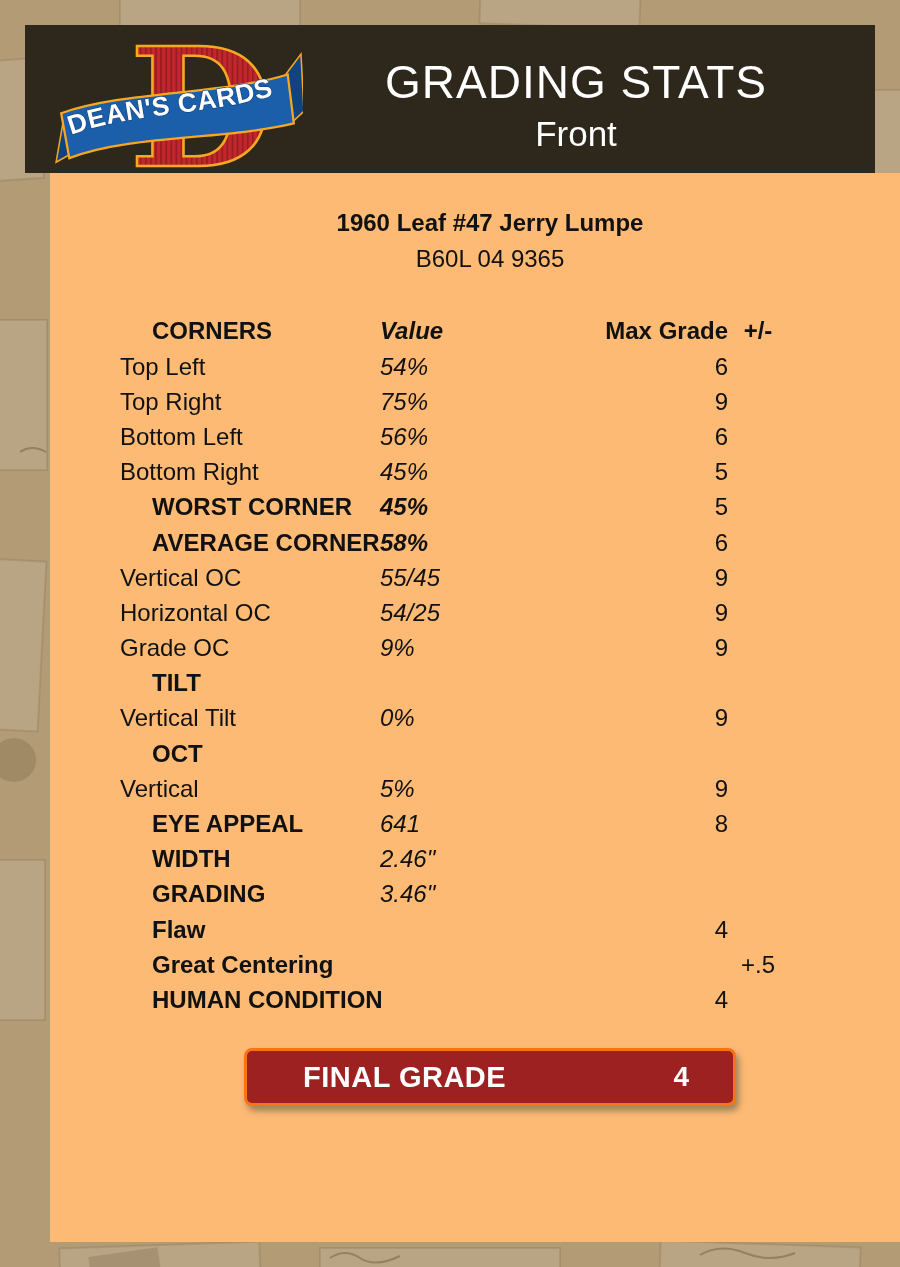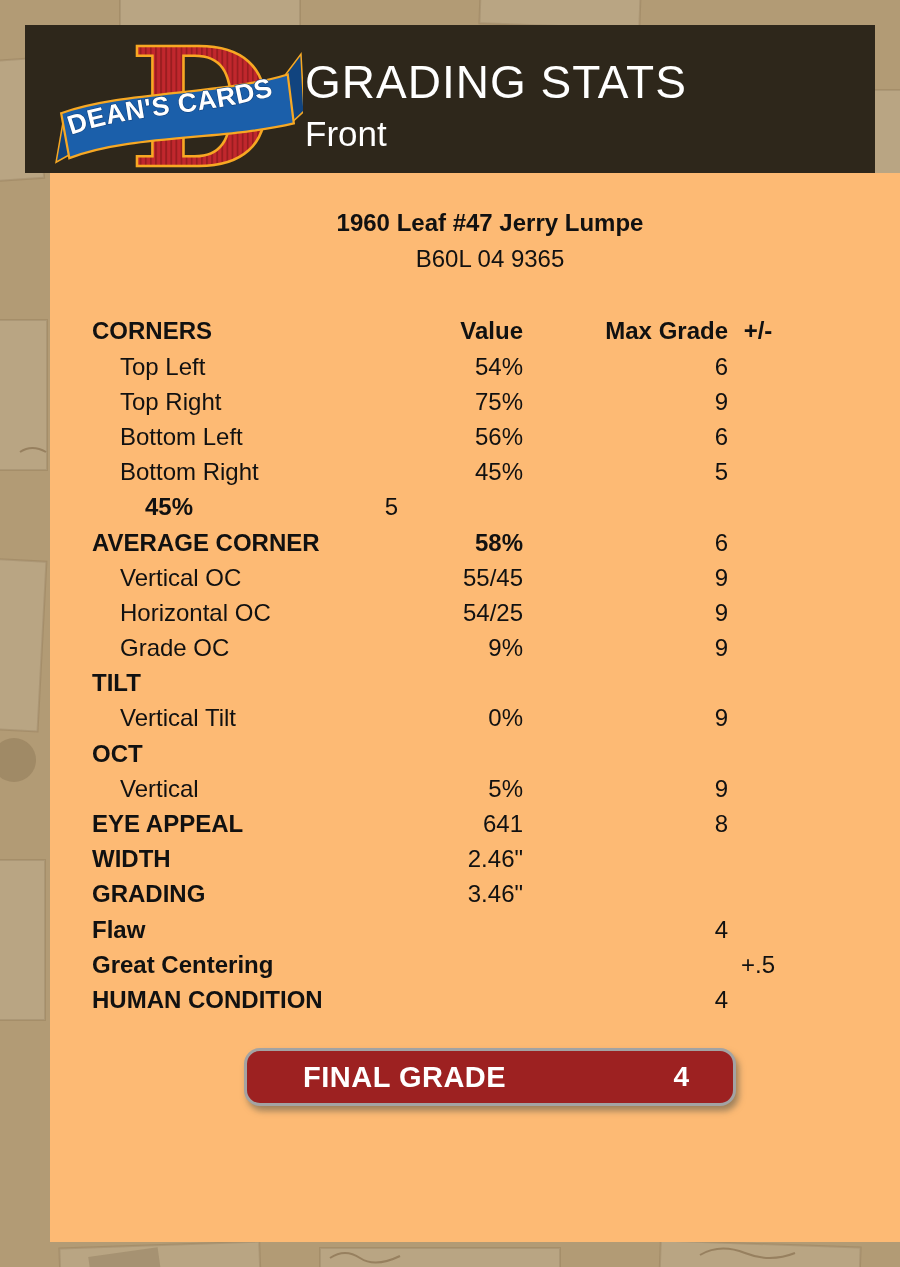--- a/index.html
+++ b/index.html
@@ -14,53 +14,53 @@
   
   .collage{position:absolute;inset:0;pointer-events:none;}
 
   .header{
     position:absolute;left:25px;top:25px;width:850px;height:148px;
     background:#2e271b;
   }
   .logo{position:absolute;left:28px;top:6px;width:250px;height:140px;}
   .header-titles{
     position:absolute;left:280px;top:0;width:542px;height:148px;
-    display:flex;flex-direction:column;align-items:flex-start;justify-content:center;
+    display:flex;flex-direction:column;align-items:center;justify-content:center;
     padding-top:14px;box-sizing:border-box;color:#fff;
   }
   .grading-stats{font-size:46px;letter-spacing:1px;line-height:1.05;}
   .front-label{font-size:35px;margin-top:8px;}
 
   .panel{
     position:absolute;left:50px;top:173px;width:880px;height:1069px;
     background:#fdba74;
   }
   .content{padding-top:36px;}
   .card-title{text-align:center;font-size:24px;font-weight:bold;line-height:1.2;}
   .card-id{text-align:center;font-size:24px;margin-top:7px;}
 
   .stats-table{margin-top:41px;}
   .row{display:flex;align-items:center;height:35.2px;font-size:24px;white-space:nowrap;}
   .row.gap{margin-top:16px;}
-  .c-label{width:330px;padding-left:42px;box-sizing:border-box;}
+  .c-label{width:330px;padding-left:102px;box-sizing:border-box;}
   .row.indent .c-label{padding-left:70px;}
-  .c-value{width:143px;text-align:right;}
+  .c-value{width:143px;font-style:italic;}
   .c-grade{width:205px;text-align:right;}
   .c-pm{width:60px;text-align:center;}
   .thead .c-label,.thead .c-value,.thead .c-grade,.thead .c-pm{font-weight:bold;}
   .row.bold .c-label,.row.section .c-label{font-weight:bold;}
   .row.boldval .c-value{font-weight:bold;}
 
   .grade-btn{
     position:relative;
     width:486px;height:52px;
     margin:30px auto 0 auto;
     background:#9d2121;
-    border:3px solid #a3a3a3;
-    border-radius:16px;
+    border:3px solid #f97316;
+    border-radius:8px;
     box-shadow:3px 5px 6px rgba(110,100,80,0.65);
     color:#fff;font-weight:bold;
   }
   .gb-label{position:absolute;left:56px;top:50%;transform:translateY(-50%);font-size:29px;letter-spacing:0.5px;}
   .gb-value{position:absolute;right:44px;top:50%;transform:translateY(-50%);font-size:28px;}
 </style>
 </head>
 <body>
 
 <div class="page">
@@ -154,20 +154,21 @@
           <div class="c-grade">6</div>
           <div class="c-pm"></div>
         </div>
         <div class="row indent">
           <div class="c-label">Bottom Right</div>
           <div class="c-value">45%</div>
           <div class="c-grade">5</div>
           <div class="c-pm"></div>
         </div>
         <div class="row bold boldval">
+          <div class="c-label">WORST CORNER</div>
           <div class="c-value">45%</div>
           <div class="c-grade">5</div>
           <div class="c-pm"></div>
         </div>
         <div class="row bold boldval">
           <div class="c-label">AVERAGE CORNER</div>
           <div class="c-value">58%</div>
           <div class="c-grade">6</div>
           <div class="c-pm"></div>
         </div>

